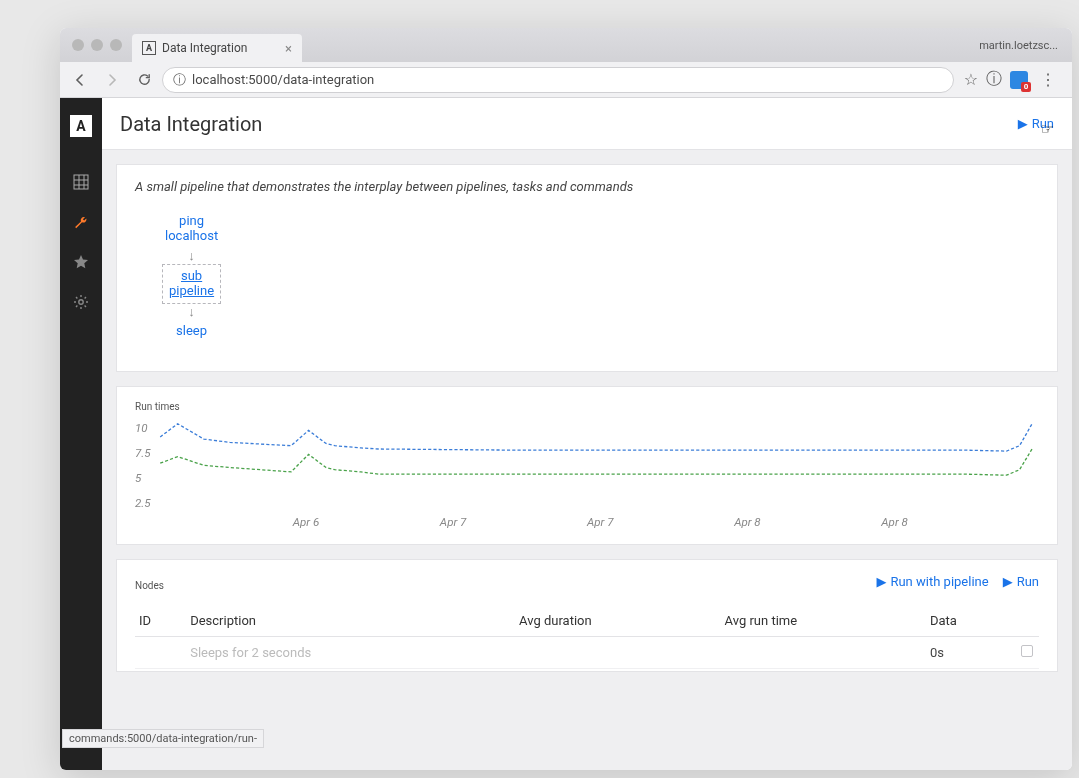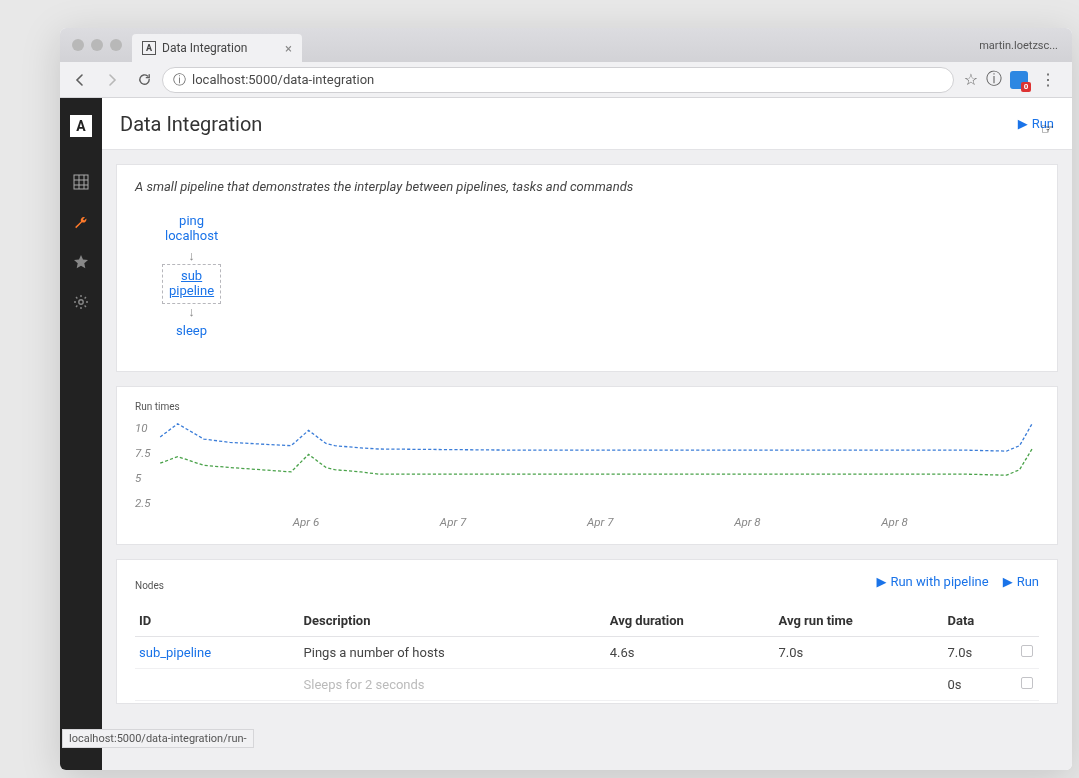--- a/index.html
+++ b/index.html
@@ -53,21 +53,21 @@
   .chart { position:relative; height:110px; width:100%;font-style:italic;}
   .chart svg { width:100%; height:100%;}
   .y-axis text, .x-axis text { font-size:11px; fill:#888;}
   .line-blue { stroke:#3b7dd8; stroke-width:1.3; fill:none; stroke-dasharray:3 2;}
   .line-green{ stroke:#4aa24a; stroke-width:1.3; fill:none; stroke-dasharray:3 2;}
 
   
   .table-actions { float:right; display:flex; gap:14px;}
   .table-actions a { color:#1a73e8; font-size:13px; display:flex;align-items:center; gap:4px;}
   table { width:100%; border-collapse:collapse; margin-top:12px; font-size:13px;}
-  th { text-align:left; font-weight:700; color:#333; padding:8px 4px; border-bottom:1px solid #e3e3e6;}
+  th { text-align:left; font-weight:400; color:#333; padding:8px 4px; border-bottom:1px solid #e3e3e6;}
   td { padding:8px 4px; color:#444; border-bottom:1px solid #f0f0f2;}
   td.link{ color:#1a73e8;}
   .muted{ color:#bbb;}
   .checkbox-cell{ width:24px; text-align:center;}
   .cb { width:12px; height:12px; border:1px solid #c3c3c7; border-radius:2px; display:inline-block;}
 
   .status-hint { position:absolute; left:62px; bottom:30px; background:#f1f1f3; border:1px solid #d6d6d9; font-size:11px; color:#555; padding:2px 6px;}
 
 </style>
 </head>
@@ -219,37 +219,29 @@
                 <th>ID</th>
                 <th>Description</th>
                 <th>Avg duration</th>
                 <th>Avg run time</th>
                 <th>Data</th>
                 <th class="checkbox-cell"></th>
               </tr>
             </thead>
             <tbody id="nodes-tbody">
                 <tr>
-                  <td class="link">sub_pipeline</td>
-                  <td>Pings a number of hosts</td>
-                  <td>4.6s</td>
-                  <td>7.0s</td>
-                  <td>7.0s</td>
-                  <td class="checkbox-cell"><span class="cb"></span></td>
-                </tr>
-                <tr>
                   <td class="link"></td>
                   <td class="muted">Sleeps for 2 seconds</td>
                   <td></td>
                   <td class="muted"></td>
                   <td>0s</td>
                   <td class="checkbox-cell"><span class="cb"></span></td>
                 </tr>
               </tbody>
           </table>
         </div>
 
       </div>
     </div>
   </div>
 </div>
 
-<div class="status-hint">localhost:5000/data-integration/run-</div>
+<div class="status-hint">commands:5000/data-integration/run-</div>
 
 </body></html>

